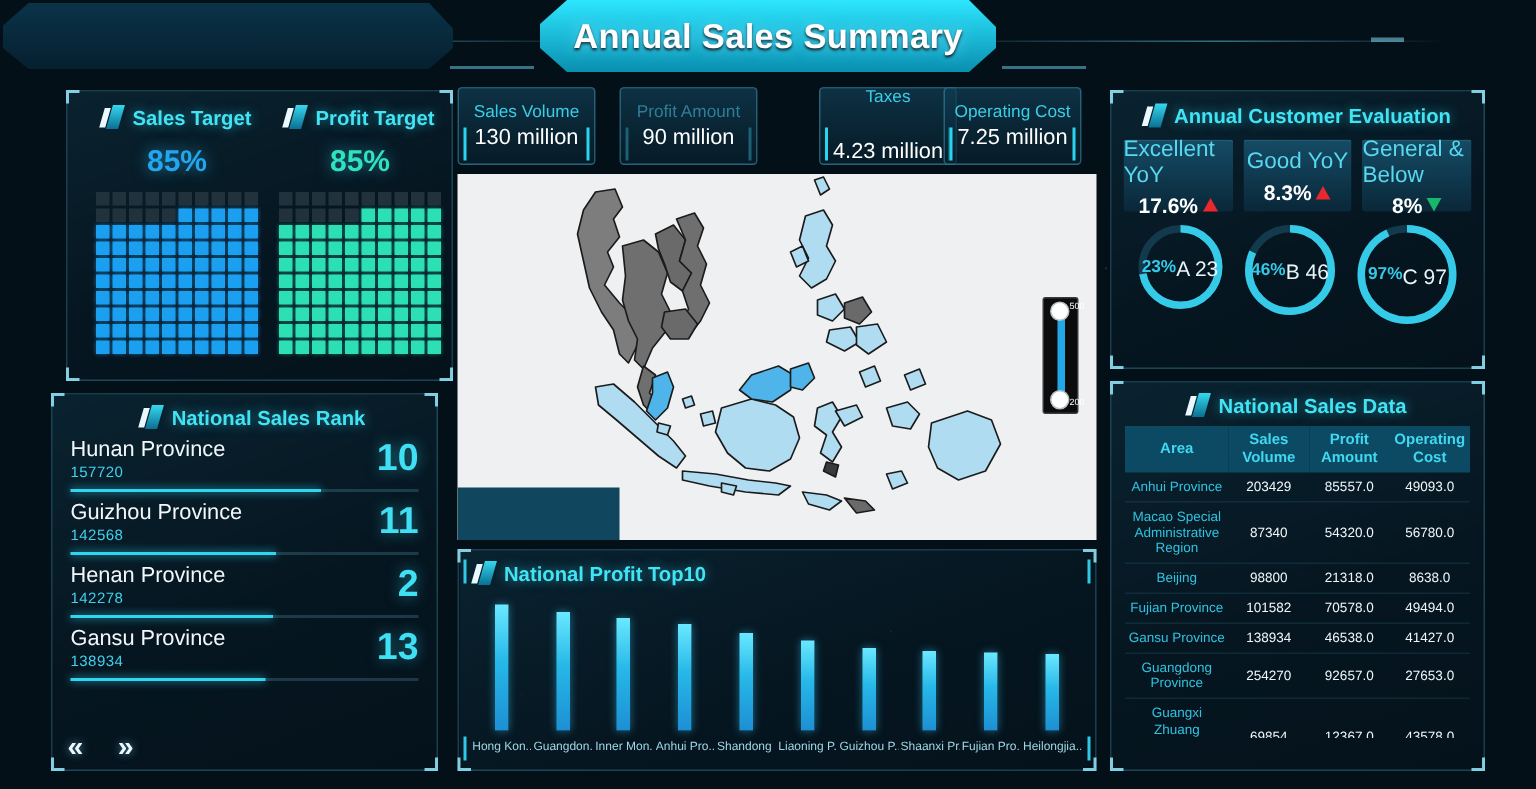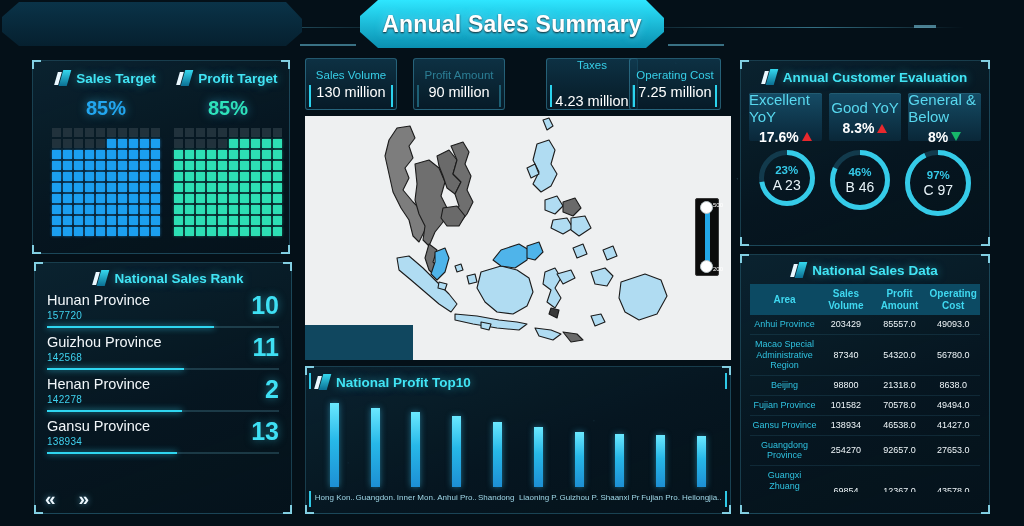--- a/index.html
+++ b/index.html
@@ -95,21 +95,21 @@
   }
   .tick-icon i {
     position: absolute; display: block;
     transform: skewX(-16deg);
   }
   .tick-icon i.a { left: 0; top: 2px; width: 4px; height: 13px; background: #eaf8ff; }
   .tick-icon i.b { left: 5px; top: 0; width: 8px; height: 16px;
     background: linear-gradient(180deg,#35d8ee,#0b6f93); }
 
   
-  #targets { left: 32px; top: 60px; width: 258px; height: 194px; padding-left: 12px; }
+  #targets { left: 44px; top: 60px; width: 258px; height: 194px; padding-left: 12px; }
   .target-heads { display: flex; padding: 9px 0 0 0; }
   .target-head { flex: 1; display: flex; justify-content: center; }
   .target-pcts { display: flex; margin-top: 11px; }
   .target-pct {
     flex: 1; text-align: center; font-size: 20px; font-weight: bold;
     text-shadow: 0 0 10px rgba(60,200,255,.55);
   }
   .pct-sales { color: #22a6ef; }
   .pct-profit { color: #2ee2bb; }
   .waffles { display: flex; margin-top: 8px; }
@@ -252,21 +252,21 @@
     border-bottom: 9px solid #e8282d;
   }
   .arrow-down {
     width: 0; height: 0; border-left: 5px solid transparent; border-right: 5px solid transparent;
     border-top: 9px solid #17b86a;
   }
   .ev-donuts { display: flex; justify-content: space-around; padding: 8px 10px 0 10px; }
   .donut { position: relative; }
   .donut svg { display: block; transform: rotate(-90deg); }
   .donut .d-text {
-    position: absolute; inset: 0; display: flex; flex-direction: column;
+    position: absolute; inset: 0; display: flex; flex-direction: row;
     align-items: center; justify-content: center;
   }
   .donut .d-pct { color: #35c9e8; font-size: 11.5px; font-weight: bold; }
   .donut .d-lab { color: #e9f4f9; font-size: 14px; margin-top: 1px; }
 
   
   #salesdata { left: 740px; top: 254px; width: 250px; height: 260px; }
   .sd-head { padding: 7px 0 0 0; justify-content: center; }
   .sd-table { width: 100%; border-collapse: collapse; margin-top: 6px; table-layout: fixed; }
   .sd-table th {

